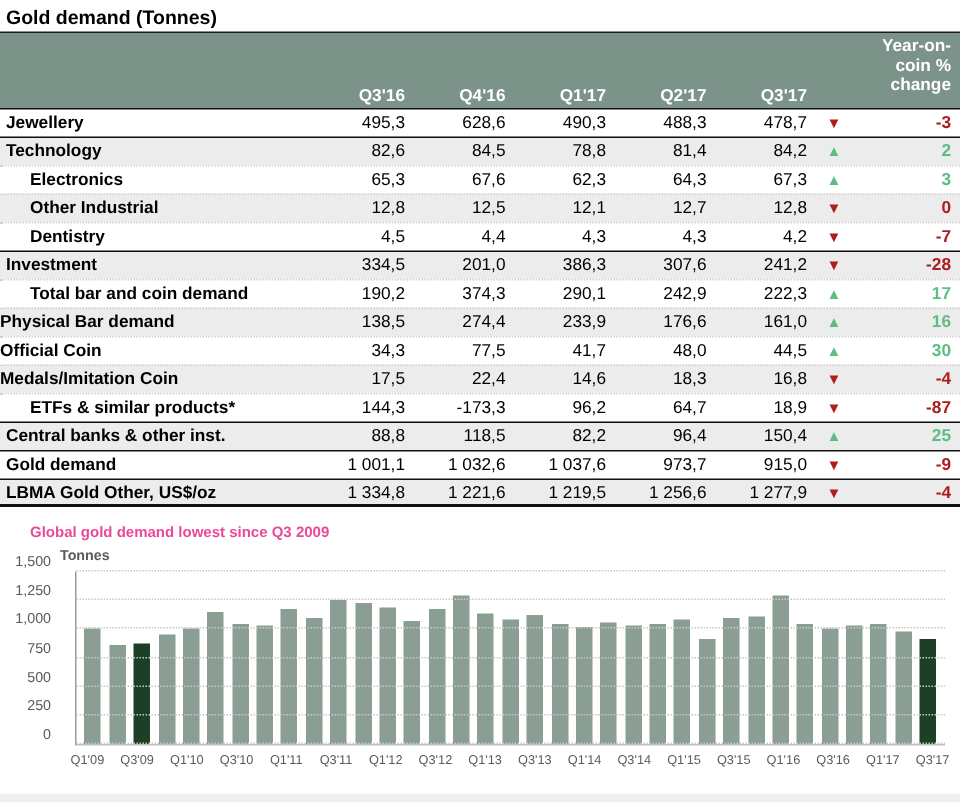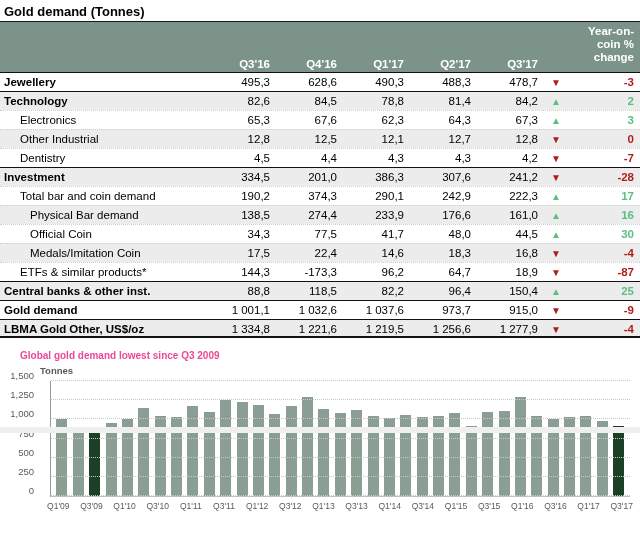--- a/index.html
+++ b/index.html
@@ -1,18 +1,18 @@
 <!DOCTYPE html>
 <html><head>
 <meta charset="utf-8">
 <style>
   * { margin:0; padding:0; box-sizing:border-box; }
   html,body { width:640px; height:535px; background:#fff; overflow:hidden;
     font-family:"Liberation Sans","DejaVu Sans",sans-serif; }
-  .page { position:relative; width:640px; height:433px; background:#fff; }
+  .page { position:relative; width:640px; height:535px; background:#fff; }
 
   
   .rpt-title { font-size:13px; font-weight:bold; color:#000; padding:4px 0 2px 4px;
     border-bottom:1px solid #1a1a1a; }
 
   
   .thead { position:relative; height:50px; background:#7C9389; color:#fff; }
   .chg-hdr { position:absolute; top:3px; right:6px; text-align:right;
     font-size:11.5px; font-weight:bold; line-height:13px; }
   .hdr-cols { position:absolute; bottom:2px; left:0; width:640px; display:flex;
@@ -23,24 +23,24 @@
   .c-val   { width:67px; text-align:right; }
   .c-tri   { width:30px; padding-left:13px; }
   .c-chg   { flex:1; text-align:right; padding-right:6px; }
 
   
   .trow { display:flex; height:19px; line-height:18px; font-size:11.5px; color:#000;
     border-top:1px dotted #cfcfcf; }
   .trow.stripe { background:#ECECEC; }
   .trow.section { border-top:1px solid #111; }
   .trow.last { border-bottom:2px solid #111; }
-  .trow .c-label { font-weight:normal; white-space:nowrap; overflow:hidden; }
+  .trow .c-label { font-weight:bold; white-space:nowrap; overflow:hidden; }
   .trow.lv0 .c-label { font-weight:bold; padding-left:4px; }
   .trow.lv1 .c-label { padding-left:20px; }
-  .trow.lv2 .c-label { padding-left:30px; }
+  .trow.lv2 .c-label { }
   .tri { font-size:10px; line-height:18px; }
   .tri.down, .chg.down { color:#AE1D1D; }
   .tri.up,   .chg.up   { color:#5EBD82; }
   .chg { font-weight:bold; }
 
   
   .chart-title { font-size:10px; font-weight:bold; color:#ec4899; margin:12px 0 0 20px; }
   .chart-wrap { position:relative; width:640px; height:162px; margin-top:4px; }
   .unit-label { position:absolute; left:40px; top:0; font-size:9.5px; color:#5a5a5a;font-weight:bold; }
   .plot { position:absolute; left:50px; top:16px; width:580px; height:116px;

